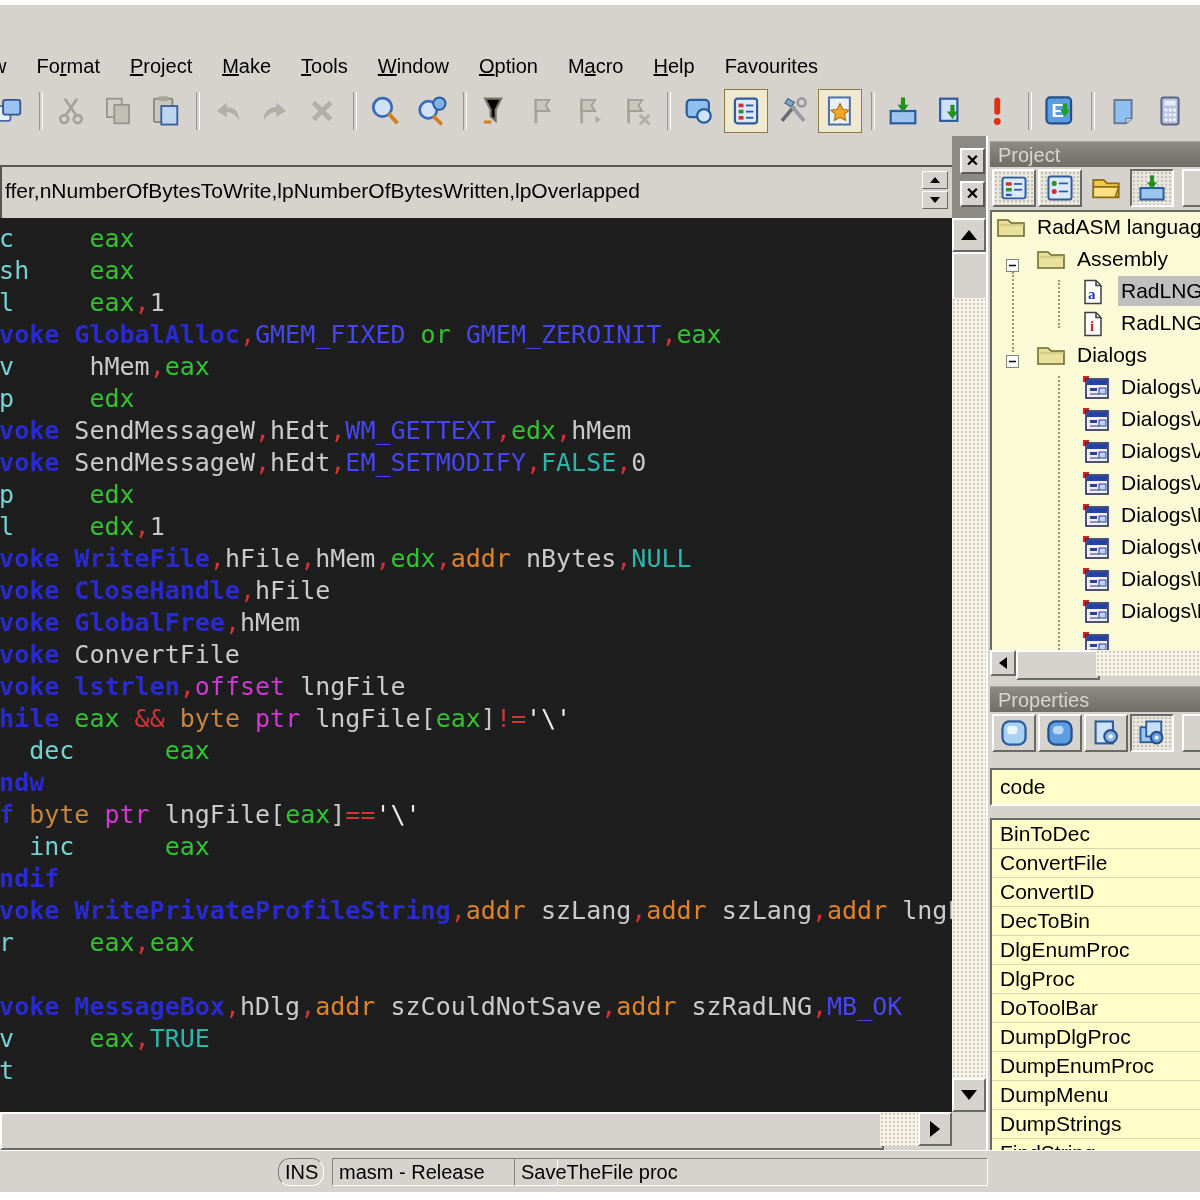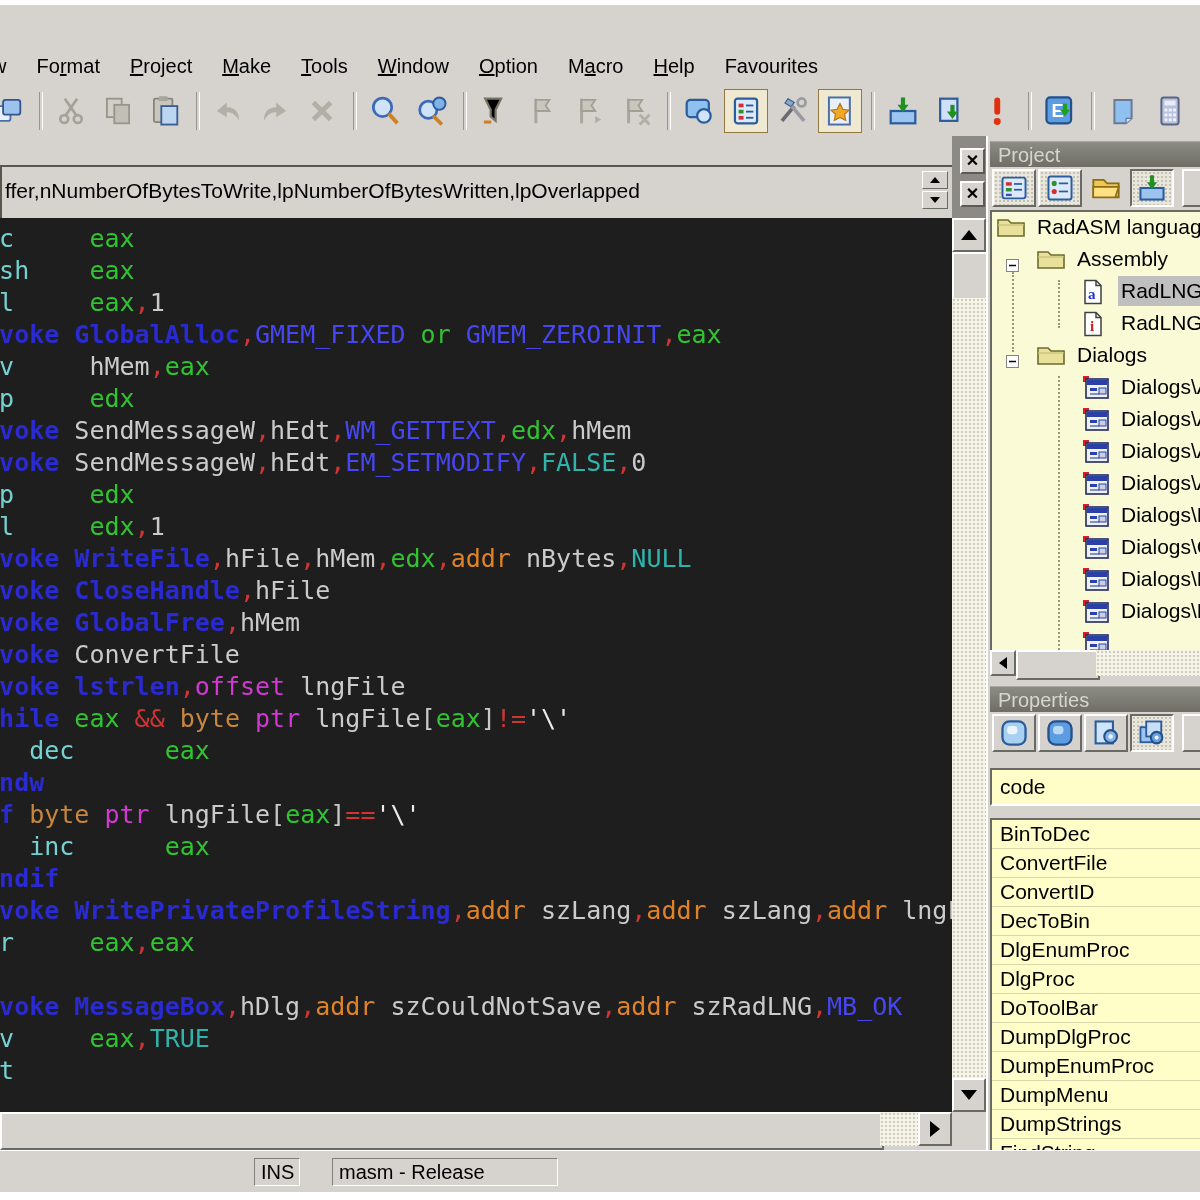--- a/index.html
+++ b/index.html
@@ -533,17 +533,18 @@
         <div class="prop-item">DoToolBar</div>
         <div class="prop-item">DumpDlgProc</div>
         <div class="prop-item">DumpEnumProc</div>
         <div class="prop-item">DumpMenu</div>
         <div class="prop-item">DumpStrings</div>
         <div class="prop-item">FindString</div>
       </div>
   </div>
 
   <div class="statusbar" id="statusbar">
-      <div class="sb-panel" style="left: 254px; width: 46px; text-align: center;">INS</div>
+      <div class="sb-panel" style="left: 278px; width: 46px; text-align: center; border-radius: 12px;">INS</div>
       <div class="sb-panel" style="left: 332px; width: 226px;">masm - Release</div>
+      <div class="sb-panel" style="left: 514px; width: 474px;">SaveTheFile proc</div>
     </div>
   <div class="bottom-white"></div>
 </div>
 
 </body></html>

